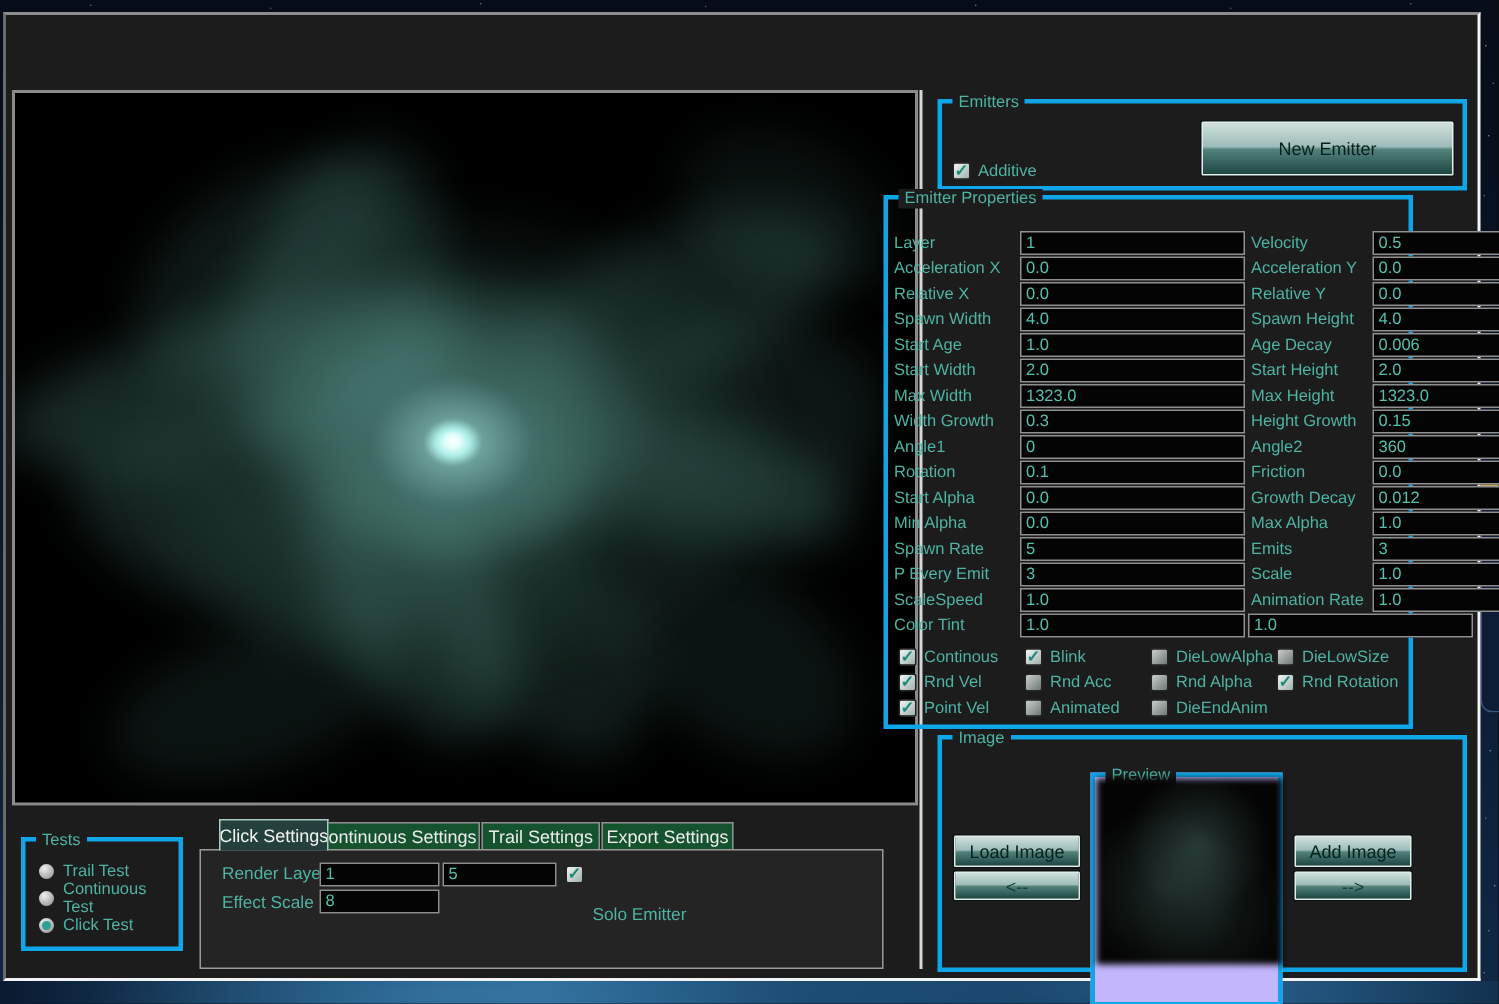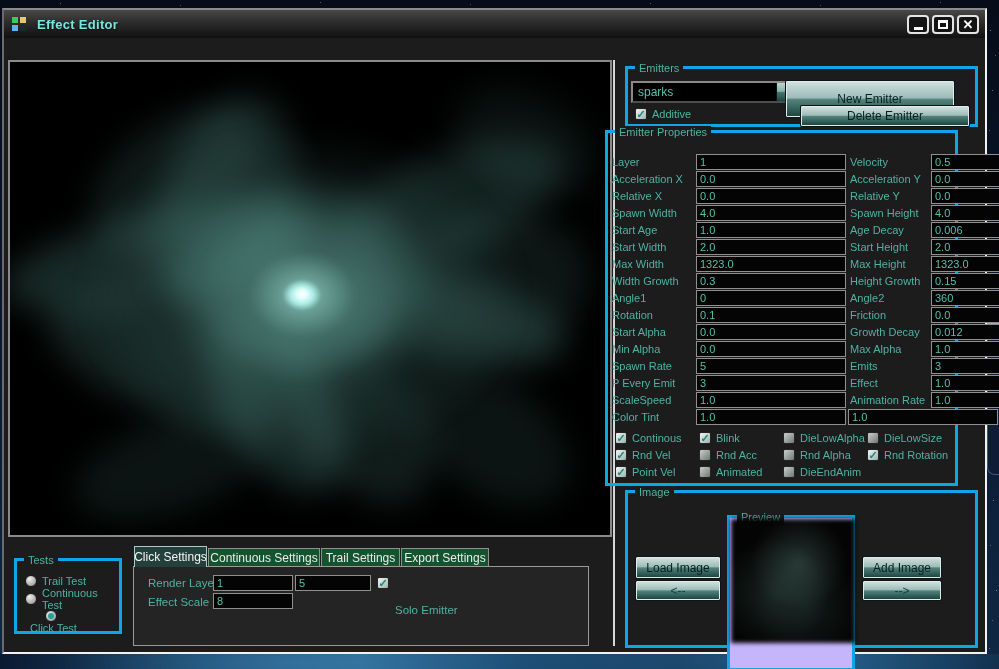--- a/index.html
+++ b/index.html
@@ -114,40 +114,20 @@
 <body>
 
 <div class="desktop">
   <div class="stars"></div>
   <div class="bottom-band"></div>
   <div class="bgwin-top"></div>
   <div class="bgwin-body"></div>
 
   <div class="window">
 
-    <div class="titlebar">
-      <div class="app-icon">
-          <i class="g"></i>
-          <i class="y"></i>
-          <i class="b"></i>
-          <i class="k"></i>
-        </div>
-      <span class="title">Effect Editor</span>
-      <div class="winbtns">
-        <div class="wbtn">
-            <span class="glyph-min"></span>
-          </div>
-        <div class="wbtn">
-            <span class="glyph-max"></span>
-          </div>
-        <div class="wbtn">
-            <span class="glyph-x">✕</span>
-          </div>
-      </div>
-    </div>
 
 
     <div class="canvas">
       <i class="wisp" style="left:-10px;top:150px;width:320px;height:90px;transform:rotate(-12deg);opacity:.26"></i>
       <i class="wisp" style="left:150px;top:30px;width:130px;height:230px;transform:rotate(18deg);opacity:.22"></i>
       <i class="wisp" style="left:210px;top:230px;width:110px;height:210px;transform:rotate(-28deg);opacity:.26"></i>
       <i class="wisp" style="left:290px;top:210px;width:270px;height:90px;transform:rotate(12deg);opacity:.24"></i>
       <i class="wisp" style="left:320px;top:90px;width:240px;height:100px;transform:rotate(-22deg);opacity:.20"></i>
       <i class="wisp" style="left:30px;top:250px;width:250px;height:100px;transform:rotate(22deg);opacity:.22"></i>
       <i class="wisp" style="left:170px;top:130px;width:240px;height:180px;opacity:.34"></i>
@@ -169,62 +149,55 @@
     <div class="gbox" style="left:10px;top:548px;width:108px;height:76px;">
       <span class="glabel">Tests</span>
       <div class="test-row" style="top:13px;">
         <span class="radio"></span>
         <span class="cblabel">Trail Test</span>
       </div>
       <div class="test-row" style="top:31px;">
         <span class="radio"></span>
         <span class="cblabel">Continuous Test</span>
       </div>
-      <div class="test-row" style="top:49px;flex-direction:column;">
+      <div class="test-row" style="top:49px;">
         <span class="radio selected"></span>
         <span class="cblabel">Click Test</span>
       </div>
     </div>
 
-    <div class="tab active" style="left:130px;width:73px;">Click Settings</div>
+    <div class="tab active" style="left:142px;width:73px;">Click Settings</div>
     <div class="tab" style="left:204px;width:112px;">Continuous Settings</div>
     <div class="tab" style="left:317px;width:79px;">Trail Settings</div>
     <div class="tab" style="left:397px;width:88px;">Export Settings</div>
 
     <div class="tab-panel">
       <span class="tp-label" style="left:14px;top:10px;">Render Layers</span>
       <input class="fld abs" style="left: 79px; top: 8px; width: 80px;" value="1">
       <input class="fld abs" style="left: 161px; top: 8px; width: 76px;" value="5">
       <span class="cb abs checked" style="left:243px;top:10px;">
           <span class="tick">✓</span>
         </span>
       <span class="tp-label" style="left:261px;top:10px;margin-top:27px;">Solo Emitter</span>
       <span class="tp-label" style="left:14px;top:29px;">Effect Scale</span>
       <input class="fld abs" style="left: 79px; top: 26px; width: 80px;" value="8">
     </div>
 
     <div class="gbox" style="left:621px;top:56px;width:353px;height:61px;">
       <span class="glabel">Emitters</span>
-      <div class="dd">
-        <span>sparks</span>
-        <span class="dd-btn">
-            <span>▼</span>
-          </span>
-      </div>
-      <div class="btn abs" style="left:158px;top:12px;width:168px;height:36px;">New Emitter</div>
+      <div class="btn abs" style="left:173px;top:12px;width:168px;height:36px;">New Emitter</div>
       <div class="abs" style="left:7px;top:39px;display:flex;align-items:center;">
         <span class="cb checked">
             <span class="tick">✓</span>
           </span>
         <span class="cblabel">Additive</span>
       </div>
-      <div class="btn abs" style="left:173px;top:37px;width:168px;height:20px;">Delete Emitter</div>
-    </div>
-
-    <div class="gbox" style="left:601px;top:120px;width:353px;height:356px;">
+    </div>
+
+    <div class="gbox" style="left:585px;top:120px;width:353px;height:356px;">
       <span class="glabel">Emitter Properties</span>
 
       <div class="prow" style="top:20px;">
         <span class="plbl">Layer</span>
           <input class="fld" value="1" style="">
         <span class="plbl r">Velocity</span>
           <input class="fld r2" value="0.5" style="">
       </div>
       <div class="prow" style="top:37px;">
         <span class="plbl">Acceleration X</span>
@@ -294,21 +267,21 @@
       </div>
       <div class="prow" style="top:224px;">
         <span class="plbl">Spawn Rate</span>
           <input class="fld" value="5" style="">
         <span class="plbl r">Emits</span>
           <input class="fld r2" value="3" style="">
       </div>
       <div class="prow" style="top:241px;">
         <span class="plbl">P Every Emit</span>
           <input class="fld" value="3" style="">
-        <span class="plbl r">Effect</span>
+        <span class="plbl r">Scale</span>
           <input class="fld r2" value="1.0" style="">
       </div>
       <div class="prow" style="top:258px;">
         <span class="plbl">ScaleSpeed</span>
           <input class="fld" value="1.0" style="">
         <span class="plbl r">Animation Rate</span>
           <input class="fld r2" value="1.0" style="">
       </div>
       <div class="prow" style="top:275px;">
         <span class="plbl">Color Tint</span>

